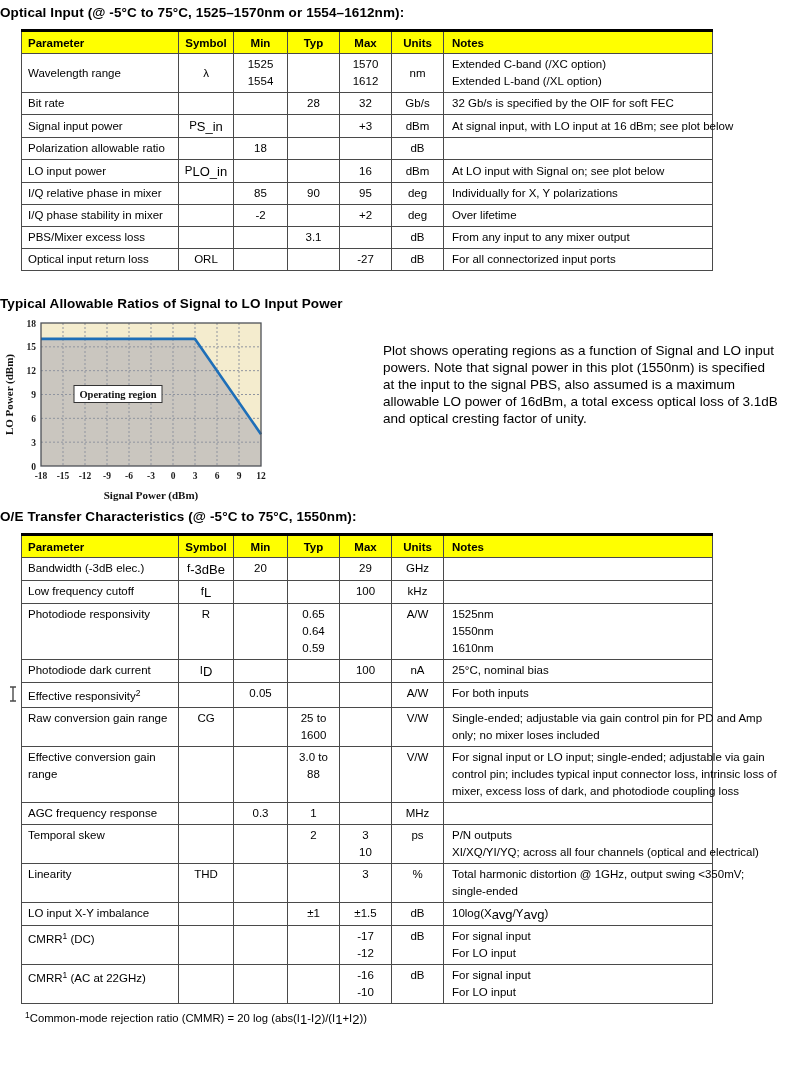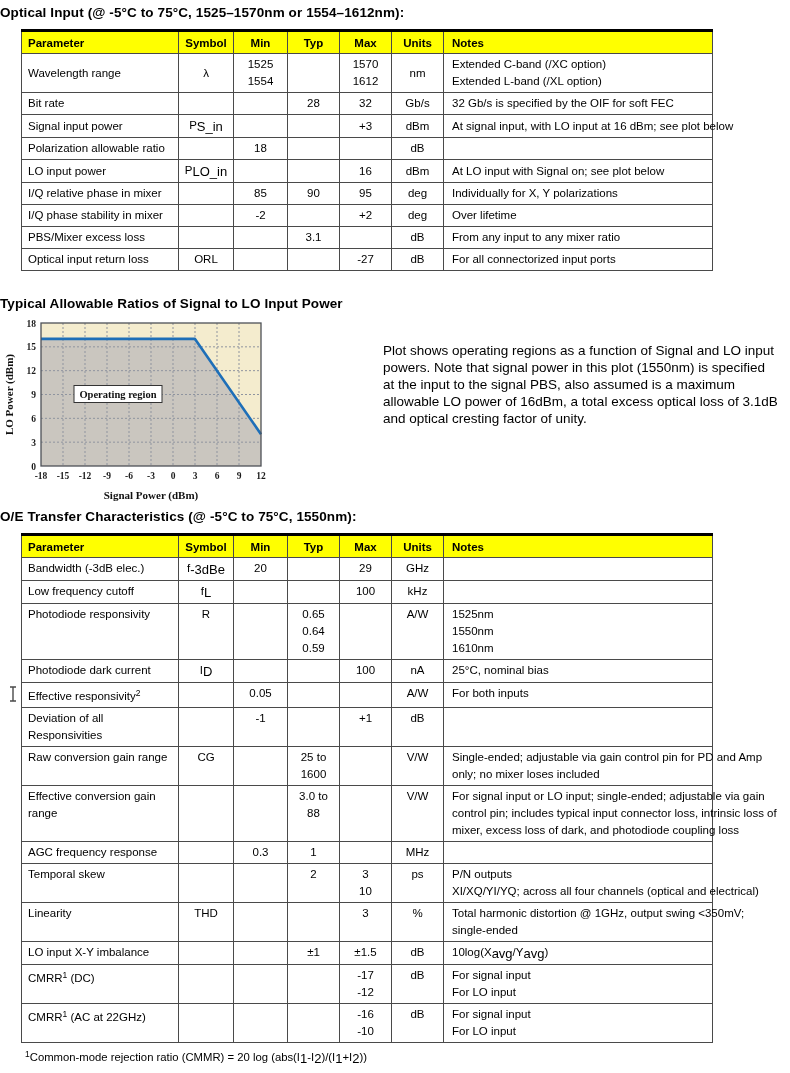--- a/index.html
+++ b/index.html
@@ -238,21 +238,21 @@
         <td class="c3">
           <div class="line">3.1</div>
         </td>
         <td class="c4">
           <div class="line">&nbsp;</div>
         </td>
         <td class="c5">
           <div class="line">dB</div>
         </td>
         <td class="c6">
-          <div class="line">From any input to any mixer ratio</div>
+          <div class="line">From any input to any mixer output</div>
         </td>
       </tr>
       <tr>
         <td class="c0">
           <div class="line">Optical input return loss</div>
         </td>
         <td class="c1">
           <div class="line">ORL</div>
         </td>
         <td class="c2">
@@ -462,44 +462,20 @@
         </td>
         <td class="c5">
           <div class="line">A/W</div>
         </td>
         <td class="c6">
           <div class="line">For both inputs</div>
         </td>
       </tr>
       <tr>
         <td class="c0">
-          <div class="line">Deviation of all</div>
-          <div class="line">Responsivities</div>
-        </td>
-        <td class="c1">
-          <div class="line">&nbsp;</div>
-        </td>
-        <td class="c2">
-          <div class="line">-1</div>
-        </td>
-        <td class="c3">
-          <div class="line">&nbsp;</div>
-        </td>
-        <td class="c4">
-          <div class="line">+1</div>
-        </td>
-        <td class="c5">
-          <div class="line">dB</div>
-        </td>
-        <td class="c6">
-          <div class="line">&nbsp;</div>
-        </td>
-      </tr>
-      <tr>
-        <td class="c0">
           <div class="line">Raw conversion gain range</div>
         </td>
         <td class="c1">
           <div class="line">CG</div>
         </td>
         <td class="c2">
           <div class="line">&nbsp;</div>
         </td>
         <td class="c3">
           <div class="line">25 to</div>

